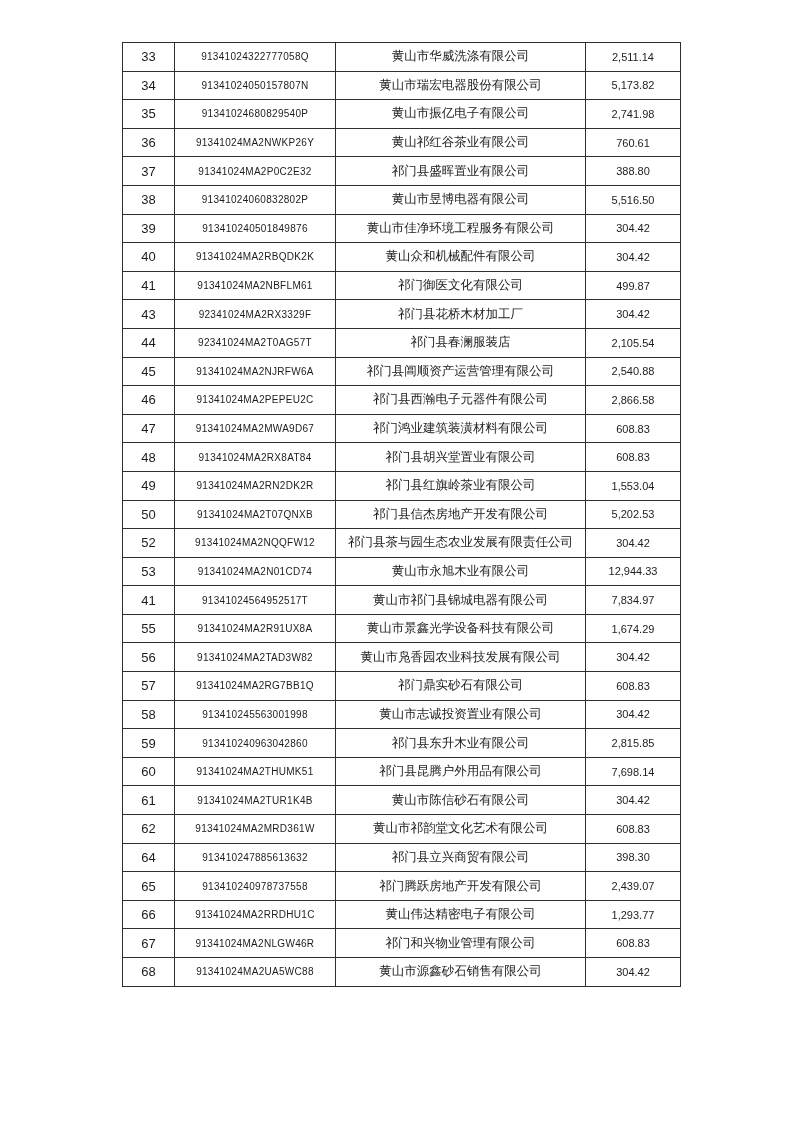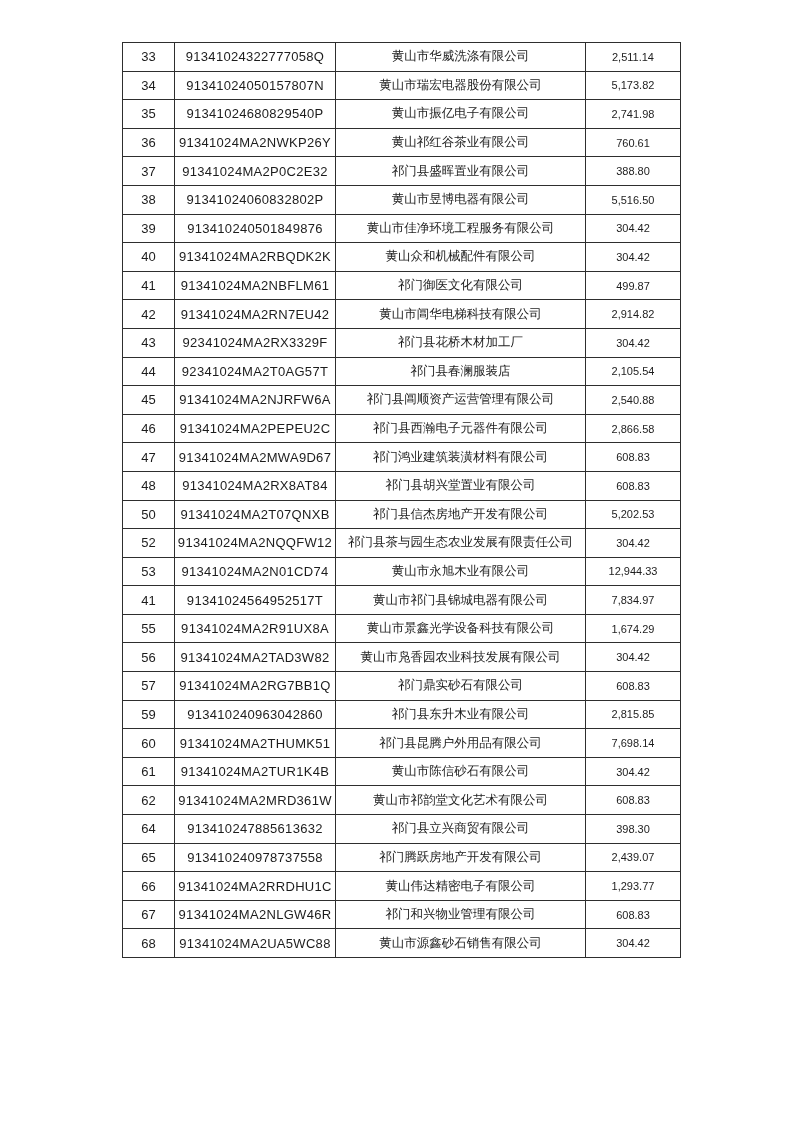--- a/index.html
+++ b/index.html
@@ -30,21 +30,21 @@
     vertical-align: middle;
     padding: 0 2px;
     overflow: hidden;
     white-space: nowrap;
     height: 27.6px;
   }
   td.cell-seq {
     font-size: 13px;
   }
   td.cell-code {
-    font-size: 13px;
+    font-size: 10px;
     letter-spacing: 0.3px;
   }
   td.cell-name {
     font-size: 12.5px;
     font-family: Liberation Sans, sans-serif;
   }
   td.cell-amount {
     font-size: 11px;
   }
 </style>
@@ -116,26 +116,20 @@
     <td class="cell-amount">304.42</td>
   </tr>
 
   <tr>
     <td class="cell-seq">41</td>
     <td class="cell-code">91341024MA2NBFLM61</td>
     <td class="cell-name">祁门御医文化有限公司</td>
     <td class="cell-amount">499.87</td>
   </tr>
 
-  <tr>
-    <td class="cell-seq">42</td>
-    <td class="cell-code">91341024MA2RN7EU42</td>
-    <td class="cell-name">黄山市阊华电梯科技有限公司</td>
-    <td class="cell-amount">2,914.82</td>
-  </tr>
 
   <tr>
     <td class="cell-seq">43</td>
     <td class="cell-code">92341024MA2RX3329F</td>
     <td class="cell-name">祁门县花桥木材加工厂</td>
     <td class="cell-amount">304.42</td>
   </tr>
 
   <tr>
     <td class="cell-seq">44</td>
@@ -165,20 +159,26 @@
     <td class="cell-amount">608.83</td>
   </tr>
 
   <tr>
     <td class="cell-seq">48</td>
     <td class="cell-code">91341024MA2RX8AT84</td>
     <td class="cell-name">祁门县胡兴堂置业有限公司</td>
     <td class="cell-amount">608.83</td>
   </tr>
 
+  <tr>
+    <td class="cell-seq">49</td>
+    <td class="cell-code">91341024MA2RN2DK2R</td>
+    <td class="cell-name">祁门县红旗岭茶业有限公司</td>
+    <td class="cell-amount">1,553.04</td>
+  </tr>
 
   <tr>
     <td class="cell-seq">50</td>
     <td class="cell-code">91341024MA2T07QNXB</td>
     <td class="cell-name">祁门县信杰房地产开发有限公司</td>
     <td class="cell-amount">5,202.53</td>
   </tr>
 
 
   <tr>
@@ -216,20 +216,26 @@
     <td class="cell-amount">304.42</td>
   </tr>
 
   <tr>
     <td class="cell-seq">57</td>
     <td class="cell-code">91341024MA2RG7BB1Q</td>
     <td class="cell-name">祁门鼎实砂石有限公司</td>
     <td class="cell-amount">608.83</td>
   </tr>
 
+  <tr>
+    <td class="cell-seq">58</td>
+    <td class="cell-code">913410245563001998</td>
+    <td class="cell-name">黄山市志诚投资置业有限公司</td>
+    <td class="cell-amount">304.42</td>
+  </tr>
 
   <tr>
     <td class="cell-seq">59</td>
     <td class="cell-code">913410240963042860</td>
     <td class="cell-name">祁门县东升木业有限公司</td>
     <td class="cell-amount">2,815.85</td>
   </tr>
 
   <tr>
     <td class="cell-seq">60</td>

